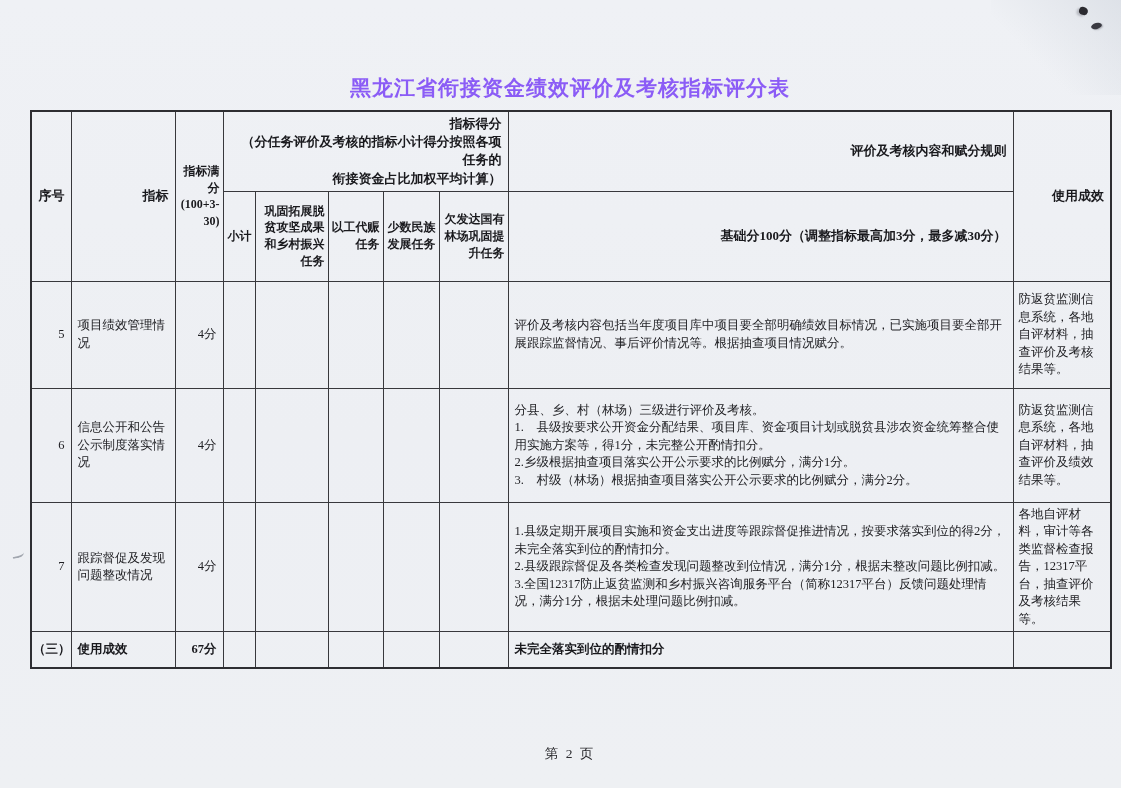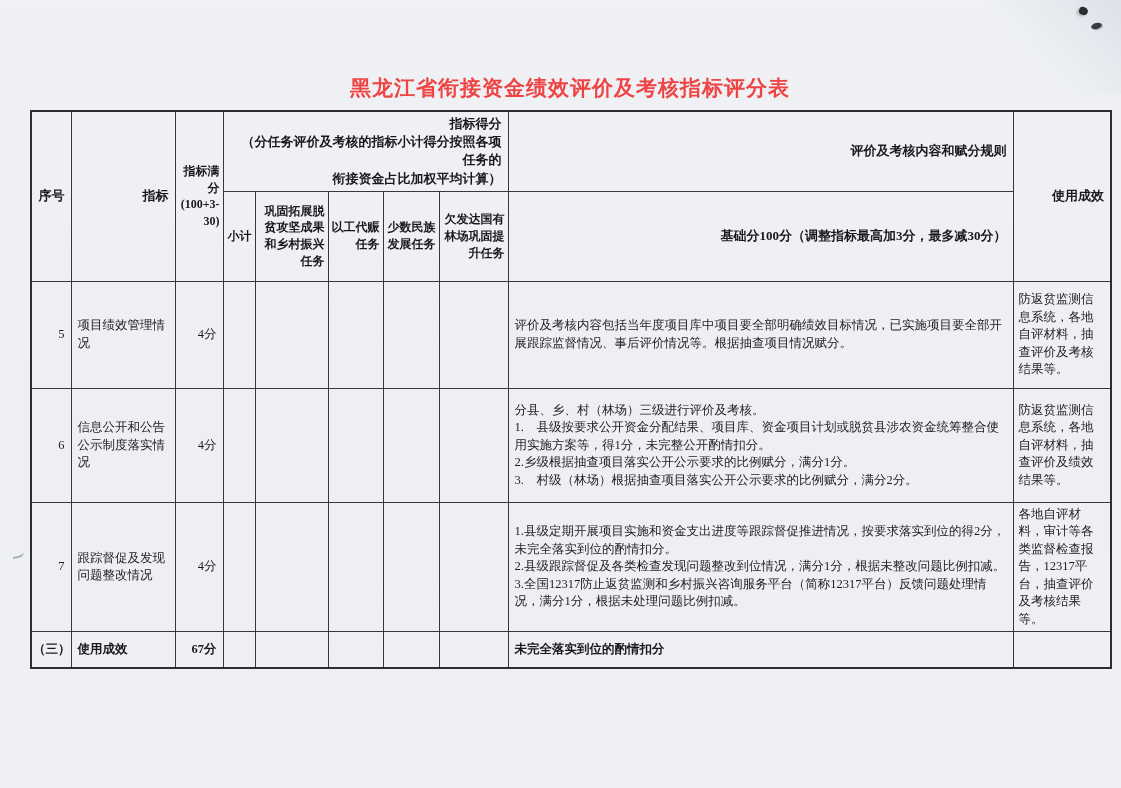--- a/index.html
+++ b/index.html
@@ -33,21 +33,21 @@
   .mark-left {
     position: absolute; left: 12px; top: 551px; width: 12px; height: 7px;
     border-bottom: 2px solid rgba(120,126,136,0.65);
     border-radius: 0 0 60% 20%; transform: rotate(-12deg);
   }
 
   .title {
     position: absolute; left: 30px; top: 74px; width: 1080px;
     margin: 0; text-align: center;
     font-size: 21px; font-weight: 700; letter-spacing: 1px;
-    color: #ef4444;
+    color: #8b5cf6;
   }
 
   table.score-table {
     position: absolute; left: 30px; top: 110px; width: 1080px;
     border-collapse: collapse; table-layout: fixed;
     border: 2.5px solid #2e2e32;
   }
   td {
     border: 1.6px solid #38383c;
     padding: 3px 6px;
@@ -169,14 +169,15 @@
         <td></td>
         <td></td>
         <td></td>
         <td></td>
         <td class="l bold">未完全落实到位的酌情扣分</td>
         <td></td>
       </tr>
     </tbody>
   </table>
 
+  <div class="footer">第 2 页</div>
 
 </div>
 
 </body></html>

